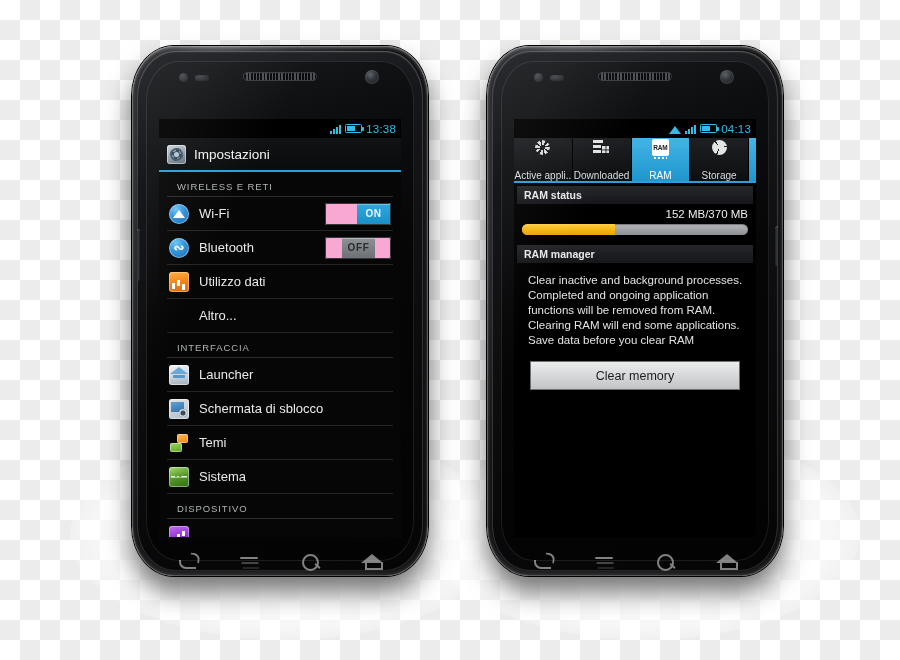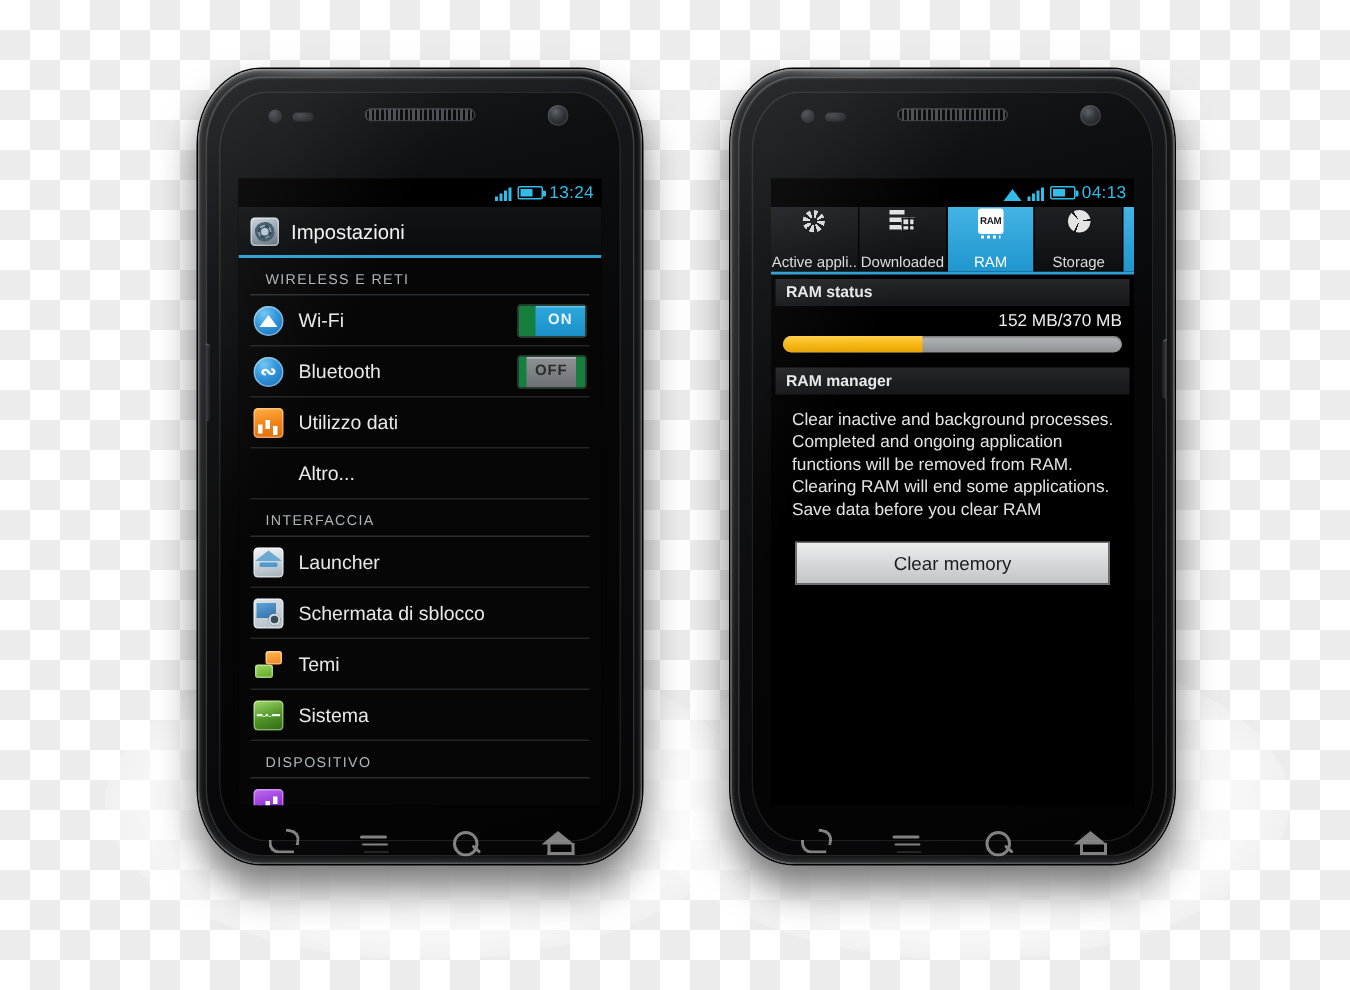--- a/index.html
+++ b/index.html
@@ -261,37 +261,37 @@
     background: linear-gradient(165deg, #c06ef0 0%, #9333d6 55%, #7119b5 100%);
     box-shadow: inset 0 0 0 1px rgba(255,255,255,0.35); overflow: hidden;
   }
   .ic-audio-purple::before {
     content: ""; position: absolute; left: 3px; bottom: 4px; width: 3px; height: 5px; background: #fff;
     box-shadow: 5px -3px 0 0 #fff, 10px -6px 0 0 #fff;
   }
 
   
   .toggle {
-    width: 46px; height: 22px; flex: none; position: relative;
+    width: 66px; height: 22px; flex: none; position: relative;
     border-radius: 2px; overflow: hidden;
-    background: #15803d;
+    background: #f9a8d4;
     box-shadow: inset 0 0 0 1px #35383b;
     display: flex; align-items: center;
   }
   .toggle .thumb {
     position: absolute; top: 1px; bottom: 1px; width: 33px;
     display: flex; align-items: center; justify-content: center;
     font-size: 10px; letter-spacing: 0.6px; font-weight: bold;
   }
   .toggle.on .thumb {
     right: 1px; background: linear-gradient(180deg, #2fa8dd 0%, #1a8fc7 100%);
     color: #e9f7ff; box-shadow: inset 0 1px 0 rgba(255,255,255,0.3);
   }
   .toggle.off .thumb {
-    left: 6px; background: linear-gradient(180deg, #8f9295 0%, #6d7074 100%);
+    left: 17px; background: linear-gradient(180deg, #8f9295 0%, #6d7074 100%);
     color: #2a2c2e; box-shadow: inset 0 1px 0 rgba(255,255,255,0.35);
   }
 
   
   .tabbar { display: flex; height: 45px; background: #070809; border-bottom: 2px solid #2d9fd4; }
   .tab {
     flex: 1; display: flex; flex-direction: column; align-items: center; justify-content: center;
     gap: 14px; color: #dcdcdc; font-size: 10px;
     background: linear-gradient(180deg, #1e2023 0%, #0d0e10 100%);
     border-right: 1px solid #000;
@@ -443,21 +443,21 @@
       <div class="statusbar">
         <div class="ico-signal">
           <b></b>
             <b></b>
             <b></b>
             <b></b>
         </div>
         <div class="ico-batt">
             <i></i>
           </div>
-        <span class="sb-clock">13:24</span>
+        <span class="sb-clock">13:38</span>
       </div>
 
       <div class="app-title">
         <span class="gear-icon"></span>
         <span>Impostazioni</span>
       </div>
 
       <div class="settings-list">
 
         <div class="sec-header">WIRELESS E RETI</div>

